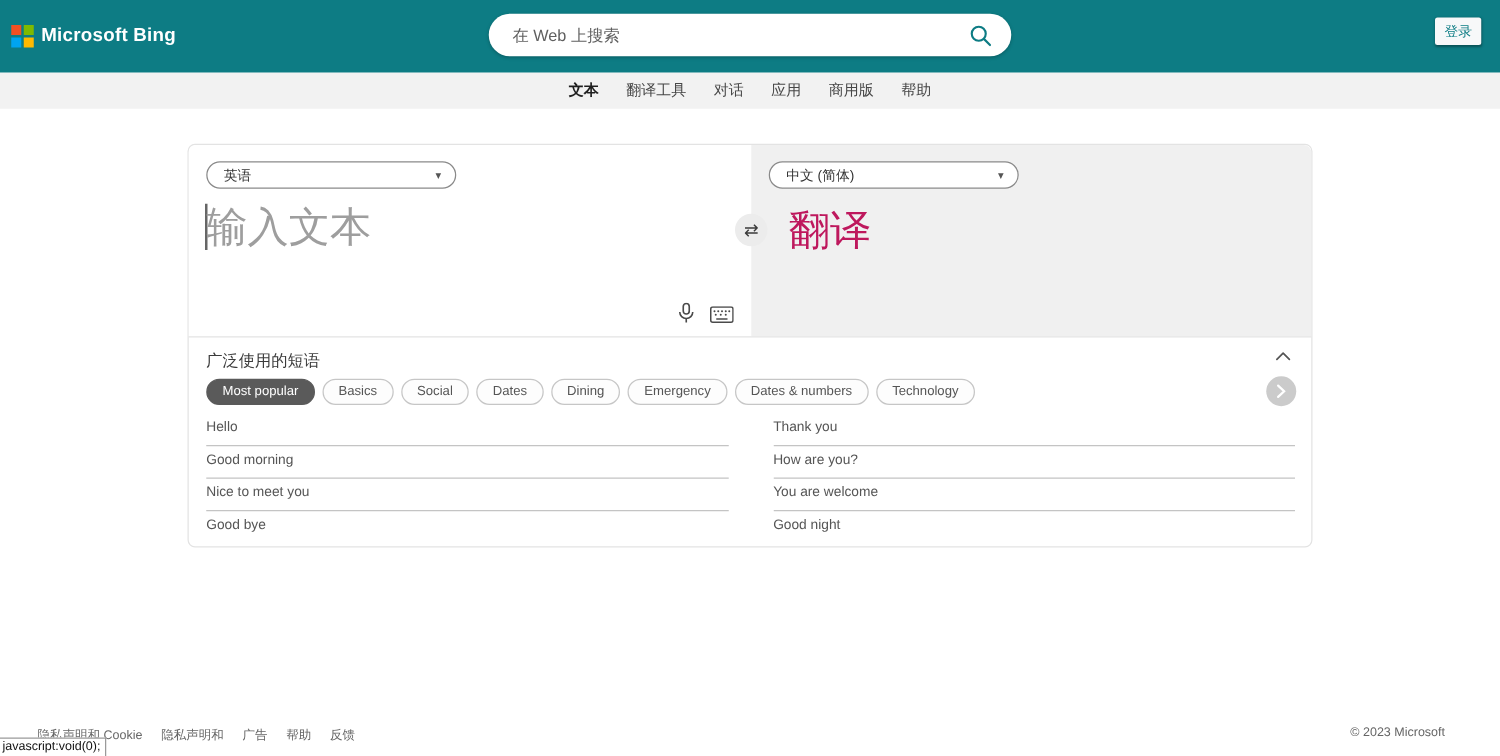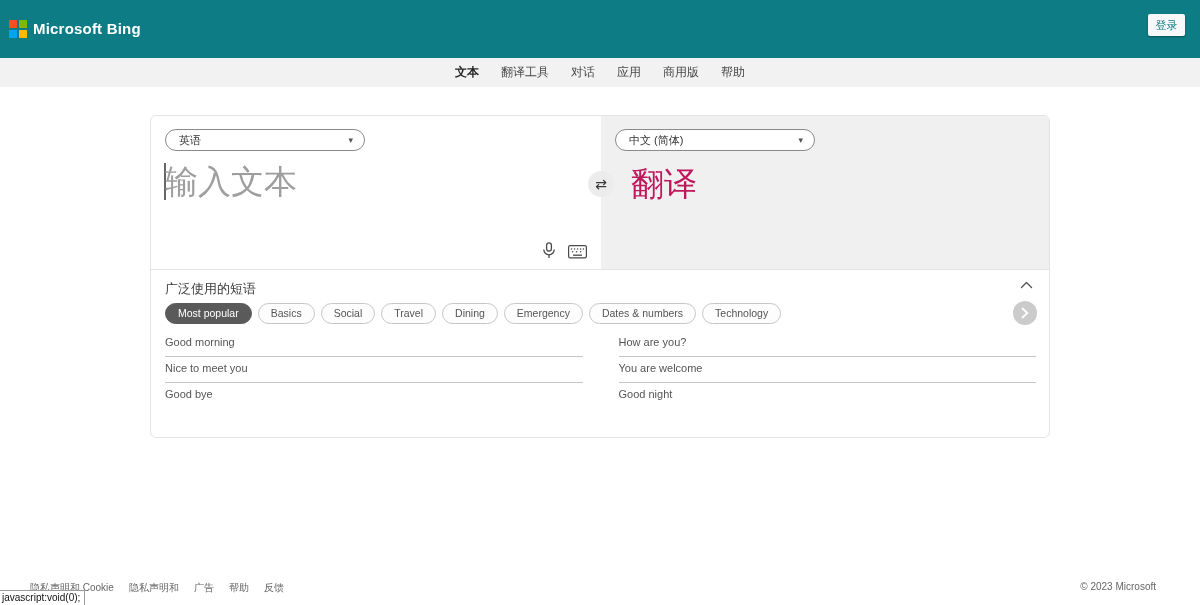--- a/index.html
+++ b/index.html
@@ -99,20 +99,29 @@
 
 <div class="header">
   <div class="ms-logo">
     <div class="sq1"></div>
     <div class="sq2"></div>
     <div class="sq3"></div>
     <div class="sq4"></div>
   </div>
   <div class="brand">Microsoft Bing</div>
 
+  <div class="search-box">
+    <input class="search-input" type="text" placeholder="在 Web 上搜索" style="">
+    <span class="search-icon">
+      <svg width="19" height="19" viewBox="0 0 19 19">
+        <circle cx="8" cy="8" r="5.6" fill="none" stroke="#0d7c84" stroke-width="1.7"></circle>
+        <line x1="12.3" y1="12.3" x2="17" y2="17" stroke="#0d7c84" stroke-width="1.7" stroke-linecap="round"></line>
+      </svg>
+    </span>
+  </div>
 
   <button class="signin-btn">登录</button>
 </div>
 
 <div class="subnav">
   <div class="nav-item active">文本</div>
   <div class="nav-item">翻译工具</div>
   <div class="nav-item">对话</div>
   <div class="nav-item">应用</div>
   <div class="nav-item">商用版</div>
@@ -172,40 +181,42 @@
     <button class="collapse-btn">
       <svg width="13" height="8" viewBox="0 0 13 8">
         <polyline points="1.5,6.5 6.5,1.5 11.5,6.5" fill="none" stroke="#555" stroke-width="1.4" stroke-linecap="round" stroke-linejoin="round"></polyline>
       </svg>
     </button>
 
     <div class="category-row">
       <button class="cat-pill selected">Most popular</button>
       <button class="cat-pill">Basics</button>
       <button class="cat-pill">Social</button>
-      <button class="cat-pill">Travel</button>
+      <button class="cat-pill">Dates</button>
       <button class="cat-pill">Dining</button>
       <button class="cat-pill">Emergency</button>
       <button class="cat-pill">Dates &amp; numbers</button>
       <button class="cat-pill">Technology</button>
     </div>
 
     <button class="next-btn">
       <svg width="8" height="12" viewBox="0 0 8 12">
         <polyline points="1.5,1.5 6.3,6 1.5,10.5" fill="none" stroke="#ffffff" stroke-width="1.8" stroke-linecap="round"></polyline>
       </svg>
     </button>
 
     <div class="phrase-cols">
       <div class="phrase-col">
+        <div class="phrase-item">Hello</div>
         <div class="phrase-item">Good morning</div>
         <div class="phrase-item">Nice to meet you</div>
         <div class="phrase-item">Good bye</div>
       </div>
       <div class="phrase-col">
+        <div class="phrase-item">Thank you</div>
         <div class="phrase-item">How are you?</div>
         <div class="phrase-item">You are welcome</div>
         <div class="phrase-item">Good night</div>
       </div>
     </div>
   </div>
 </div>
 
 <div class="footer">
   <div class="footer-links">

